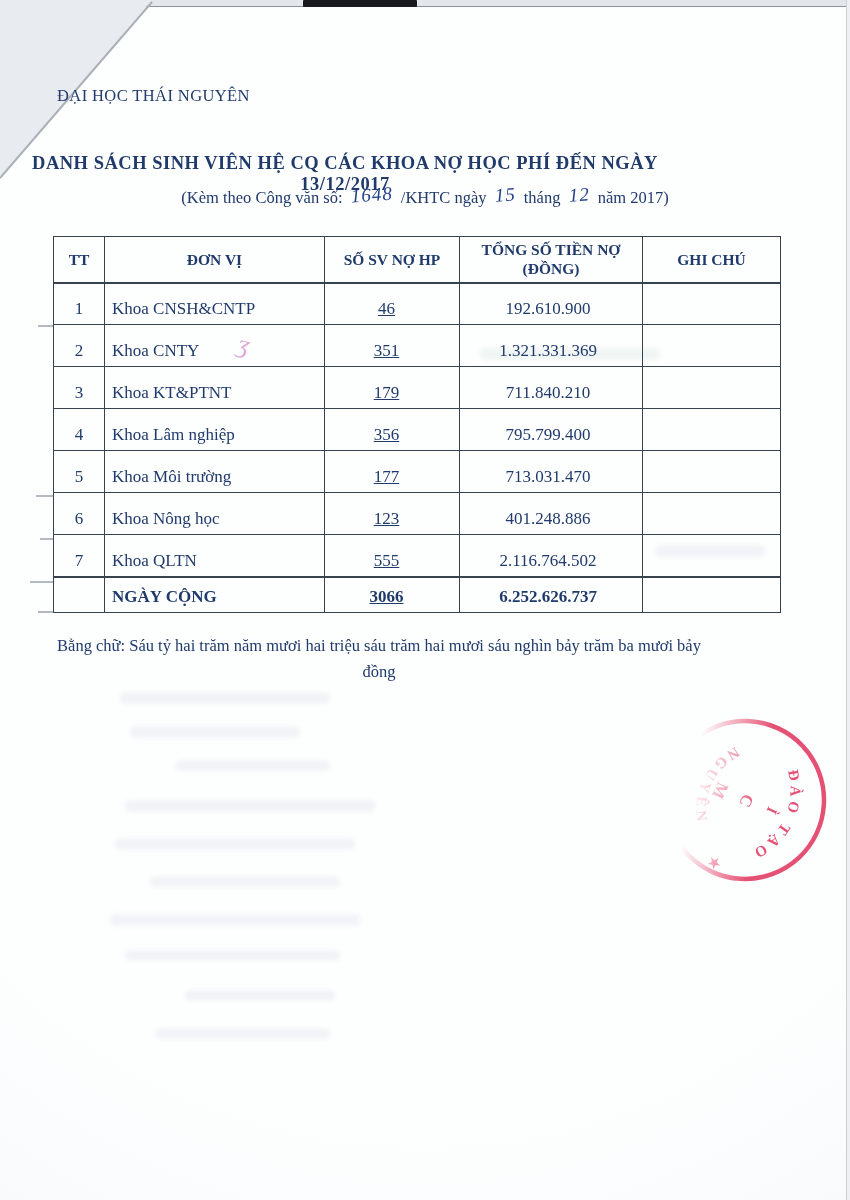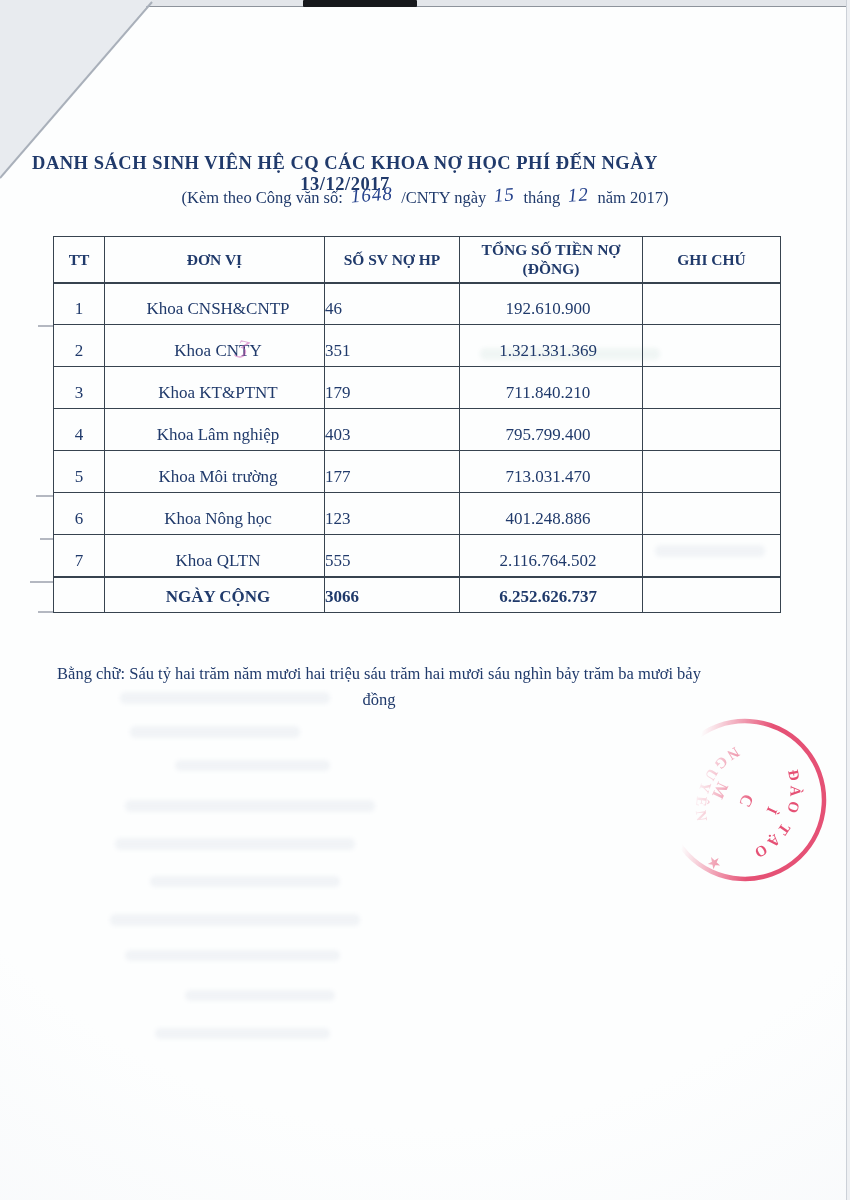--- a/index.html
+++ b/index.html
@@ -42,27 +42,27 @@
   .hand{display:inline-block;font-style:italic;color:#24418c;font-size:19px;
     transform:rotate(-4deg) translateY(-2px);margin:0 4px;letter-spacing:1px;}
   
   .fee-table-wrap{position:absolute;left:53px;top:236px;width:727px;}
   table{border-collapse:collapse;width:100%;table-layout:fixed;}
   table, th, td{border:1.6px solid var(--line);}
   thead th{height:46px;font-size:15.5px;font-weight:bold;text-align:center;
     vertical-align:middle;line-height:19px;border-bottom-width:2px;}
   tbody td{height:42px;font-size:17px;vertical-align:bottom;padding-bottom:5px;}
   td.cell-tt{text-align:center;}
-  td.cell-unit{text-align:center;padding-left:7px;}
-  td.cell-count{text-align:left;padding-right:11px;}
+  td.cell-unit{text-align:left;padding-left:7px;}
+  td.cell-count{text-align:center;padding-right:11px;text-decoration:underline;}
   td.cell-amount{text-align:center;padding-right:6px;}
   tr.total-row td{height:36px;font-weight:bold;border-top-width:2px;}
   
   .in-words{position:absolute;left:0;top:633px;width:758px;text-align:center;
-    font-size:16.5px;line-height:26px;margin-top:28px;}
+    font-size:16.5px;line-height:26px;}
   
   .pink-mark{position:absolute;left:238px;top:330px;font-size:26px;color:#c95fb4;
     opacity:.55;transform:rotate(14deg);font-style:italic;}
   
   .stamp{position:absolute;left:655px;top:702px;opacity:.92;
     -webkit-mask-image:linear-gradient(100deg,transparent 22%,#000 52%);
     mask-image:linear-gradient(100deg,transparent 22%,#000 52%);}
   .stamp text{font-family:"Liberation Serif","DejaVu Serif",serif;font-weight:bold;
     fill:var(--stamp-color);}
 </style>
@@ -92,27 +92,28 @@
   <div class="ghost" style="left:175px;top:760px;width:155px;height:11px;"></div>
   <div class="ghost" style="left:125px;top:800px;width:250px;height:12px;"></div>
   <div class="ghost" style="left:115px;top:838px;width:240px;height:12px;"></div>
   <div class="ghost" style="left:150px;top:876px;width:190px;height:11px;"></div>
   <div class="ghost" style="left:110px;top:914px;width:250px;height:12px;"></div>
   <div class="ghost" style="left:125px;top:950px;width:215px;height:11px;"></div>
   <div class="ghost" style="left:185px;top:990px;width:150px;height:11px;"></div>
   <div class="ghost" style="left:155px;top:1028px;width:175px;height:11px;"></div>
 
   <div class="org">
+    <div class="org-l1">ĐẠI HỌC THÁI NGUYÊN</div>
   </div>
 
   <div class="doc-title">DANH SÁCH SINH VIÊN HỆ CQ CÁC KHOA NỢ HỌC PHÍ ĐẾN NGÀY 13/12/2017</div>
   <div class="doc-subtitle">
     <span>(Kèm theo Công văn số:</span>
     <span class="hand">1648</span>
-    <span>/CNTY ngày</span>
+    <span>/KHTC ngày</span>
     <span class="hand">15</span>
     <span>tháng</span>
     <span class="hand">12</span>
     <span>năm 2017)</span>
   </div>
 
   <div class="fee-table-wrap">
     <table>
       <colgroup>
         <col style="width:51px">
@@ -151,21 +152,21 @@
           <tr>
             <td class="cell-tt">3</td>
             <td class="cell-unit">Khoa KT&amp;PTNT</td>
             <td class="cell-count">179</td>
             <td class="cell-amount">711.840.210</td>
             <td class="cell-note"></td>
           </tr>
           <tr>
             <td class="cell-tt">4</td>
             <td class="cell-unit">Khoa Lâm nghiệp</td>
-            <td class="cell-count">403</td>
+            <td class="cell-count">356</td>
             <td class="cell-amount">795.799.400</td>
             <td class="cell-note"></td>
           </tr>
           <tr>
             <td class="cell-tt">5</td>
             <td class="cell-unit">Khoa Môi trường</td>
             <td class="cell-count">177</td>
             <td class="cell-amount">713.031.470</td>
             <td class="cell-note"></td>
           </tr>

